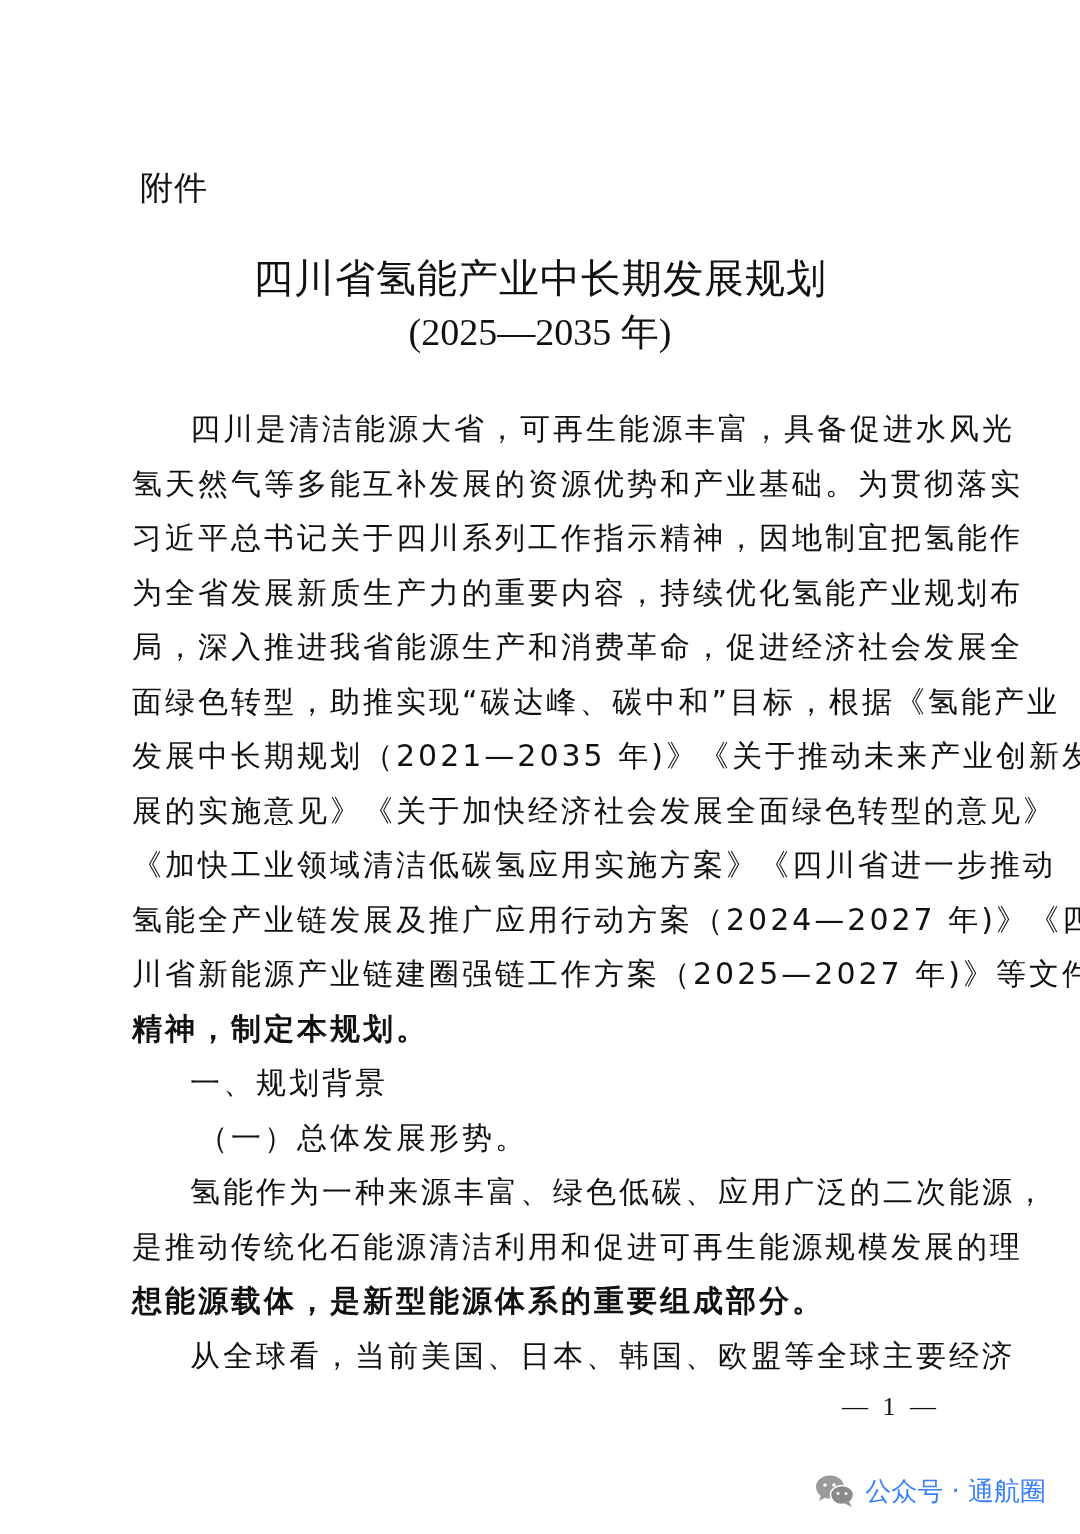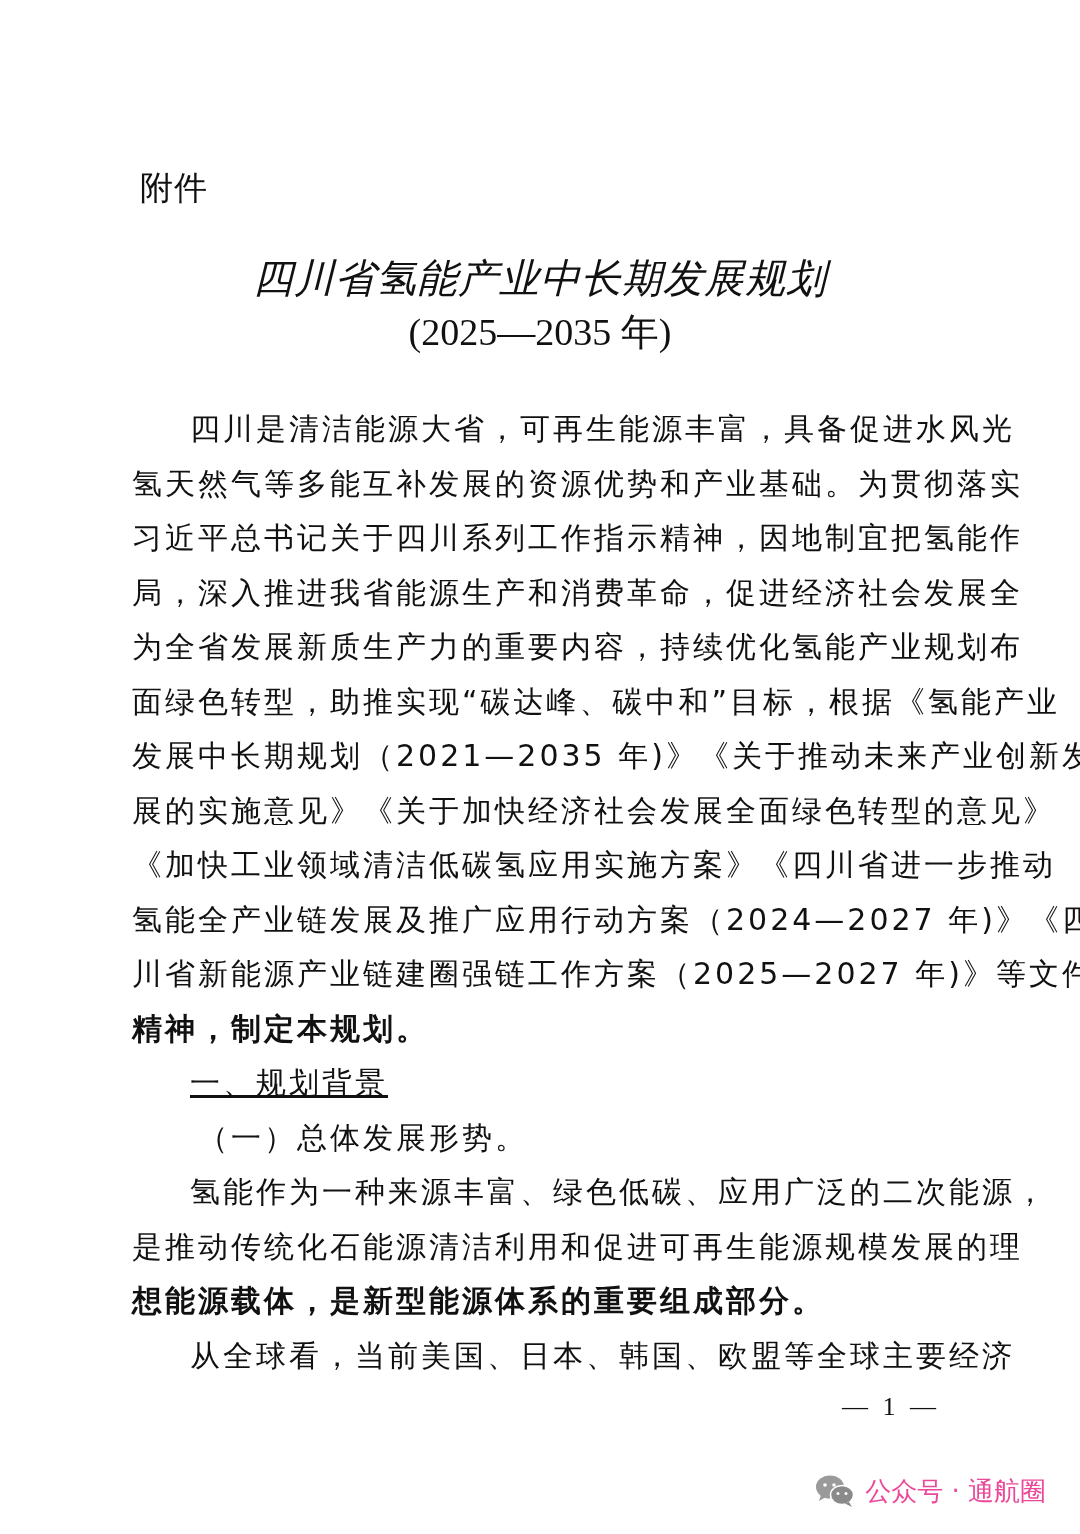--- a/index.html
+++ b/index.html
@@ -32,21 +32,20 @@
     }
     .title {
       position: absolute;
       left: 0;
       width: 1080px;
       top: 250px;
       text-align: center;
       font-size: 40px;
       line-height: 56px;
       letter-spacing: 1px;
-      font-style: italic;
     }
     .subtitle {
       position: absolute;
       left: 0;
       width: 1080px;
       top: 305px;
       text-align: center;
       font-size: 38px;
       line-height: 54px;
       font-family: "Liberation Serif", "DejaVu Serif", serif;
@@ -70,42 +69,41 @@
     .line.indent {
       padding-left: 58px;
     }
     .line.last {
       text-align-last: left;
       font-weight: bold;
     }
     .line.heading1 {
       padding-left: 58px;
       text-align-last: left;
-      text-decoration: underline;
     }
     .line.heading2 {
       padding-left: 66px;
       text-align-last: left;
     }
     .page-number {
       position: absolute;
       right: 140px;
       top: 1392px;
       font-size: 26px;
       line-height: 30px;
       font-family: "Liberation Serif", "DejaVu Serif", serif;
       letter-spacing: 4px;
     }
     .watermark {
       position: absolute;
       right: 34px;
       top: 1474px;
       display: flex;
       align-items: flex-end;
-      color: #ec4899;
+      color: #3b82f6;
       font-size: 26px;
       line-height: 34px;
     }
     .watermark .wechat-icon {
       width: 40px;
       height: 34px;
       margin-right: 10px;
       display: inline-block;
     }
   </style>
@@ -116,22 +114,22 @@
 
   <div class="attachment-label">附件</div>
 
   <div class="title">四川省氢能产业中长期发展规划</div>
   <div class="subtitle">(2025—2035 年)</div>
 
   <div class="body-text" style="top: 402px;">
     <span class="line indent">四川是清洁能源大省，可再生能源丰富，具备促进水风光</span>
     <span class="line">氢天然气等多能互补发展的资源优势和产业基础。为贯彻落实</span>
     <span class="line">习近平总书记关于四川系列工作指示精神，因地制宜把氢能作</span>
+    <span class="line">为全省发展新质生产力的重要内容，持续优化氢能产业规划布</span>
     <span class="line">局，深入推进我省能源生产和消费革命，促进经济社会发展全</span>
-    <span class="line">为全省发展新质生产力的重要内容，持续优化氢能产业规划布</span>
     <span class="line">面绿色转型，助推实现“碳达峰、碳中和”目标，根据《氢能产业</span>
     <span class="line">发展中长期规划（2021—2035 年)》《关于推动未来产业创新发</span>
     <span class="line">展的实施意见》《关于加快经济社会发展全面绿色转型的意见》</span>
     <span class="line">《加快工业领域清洁低碳氢应用实施方案》《四川省进一步推动</span>
     <span class="line">氢能全产业链发展及推广应用行动方案（2024—2027 年)》《四</span>
     <span class="line">川省新能源产业链建圈强链工作方案（2025—2027 年)》等文件</span>
     <span class="line last">精神，制定本规划。</span>
 
     <span class="line heading1">一、规划背景</span>
     <span class="line heading2">（一）总体发展形势。</span>

